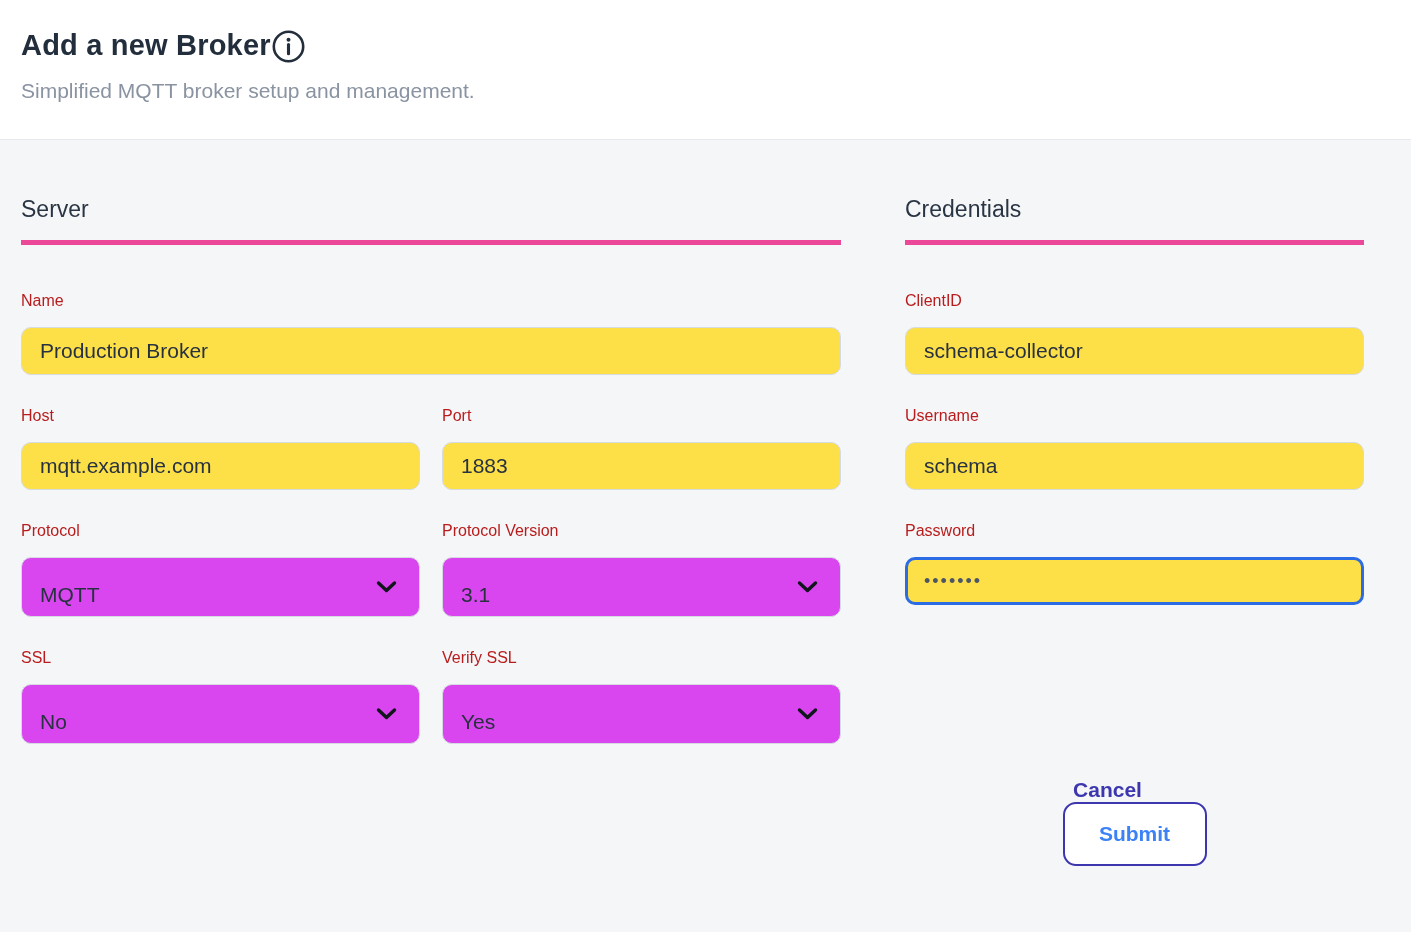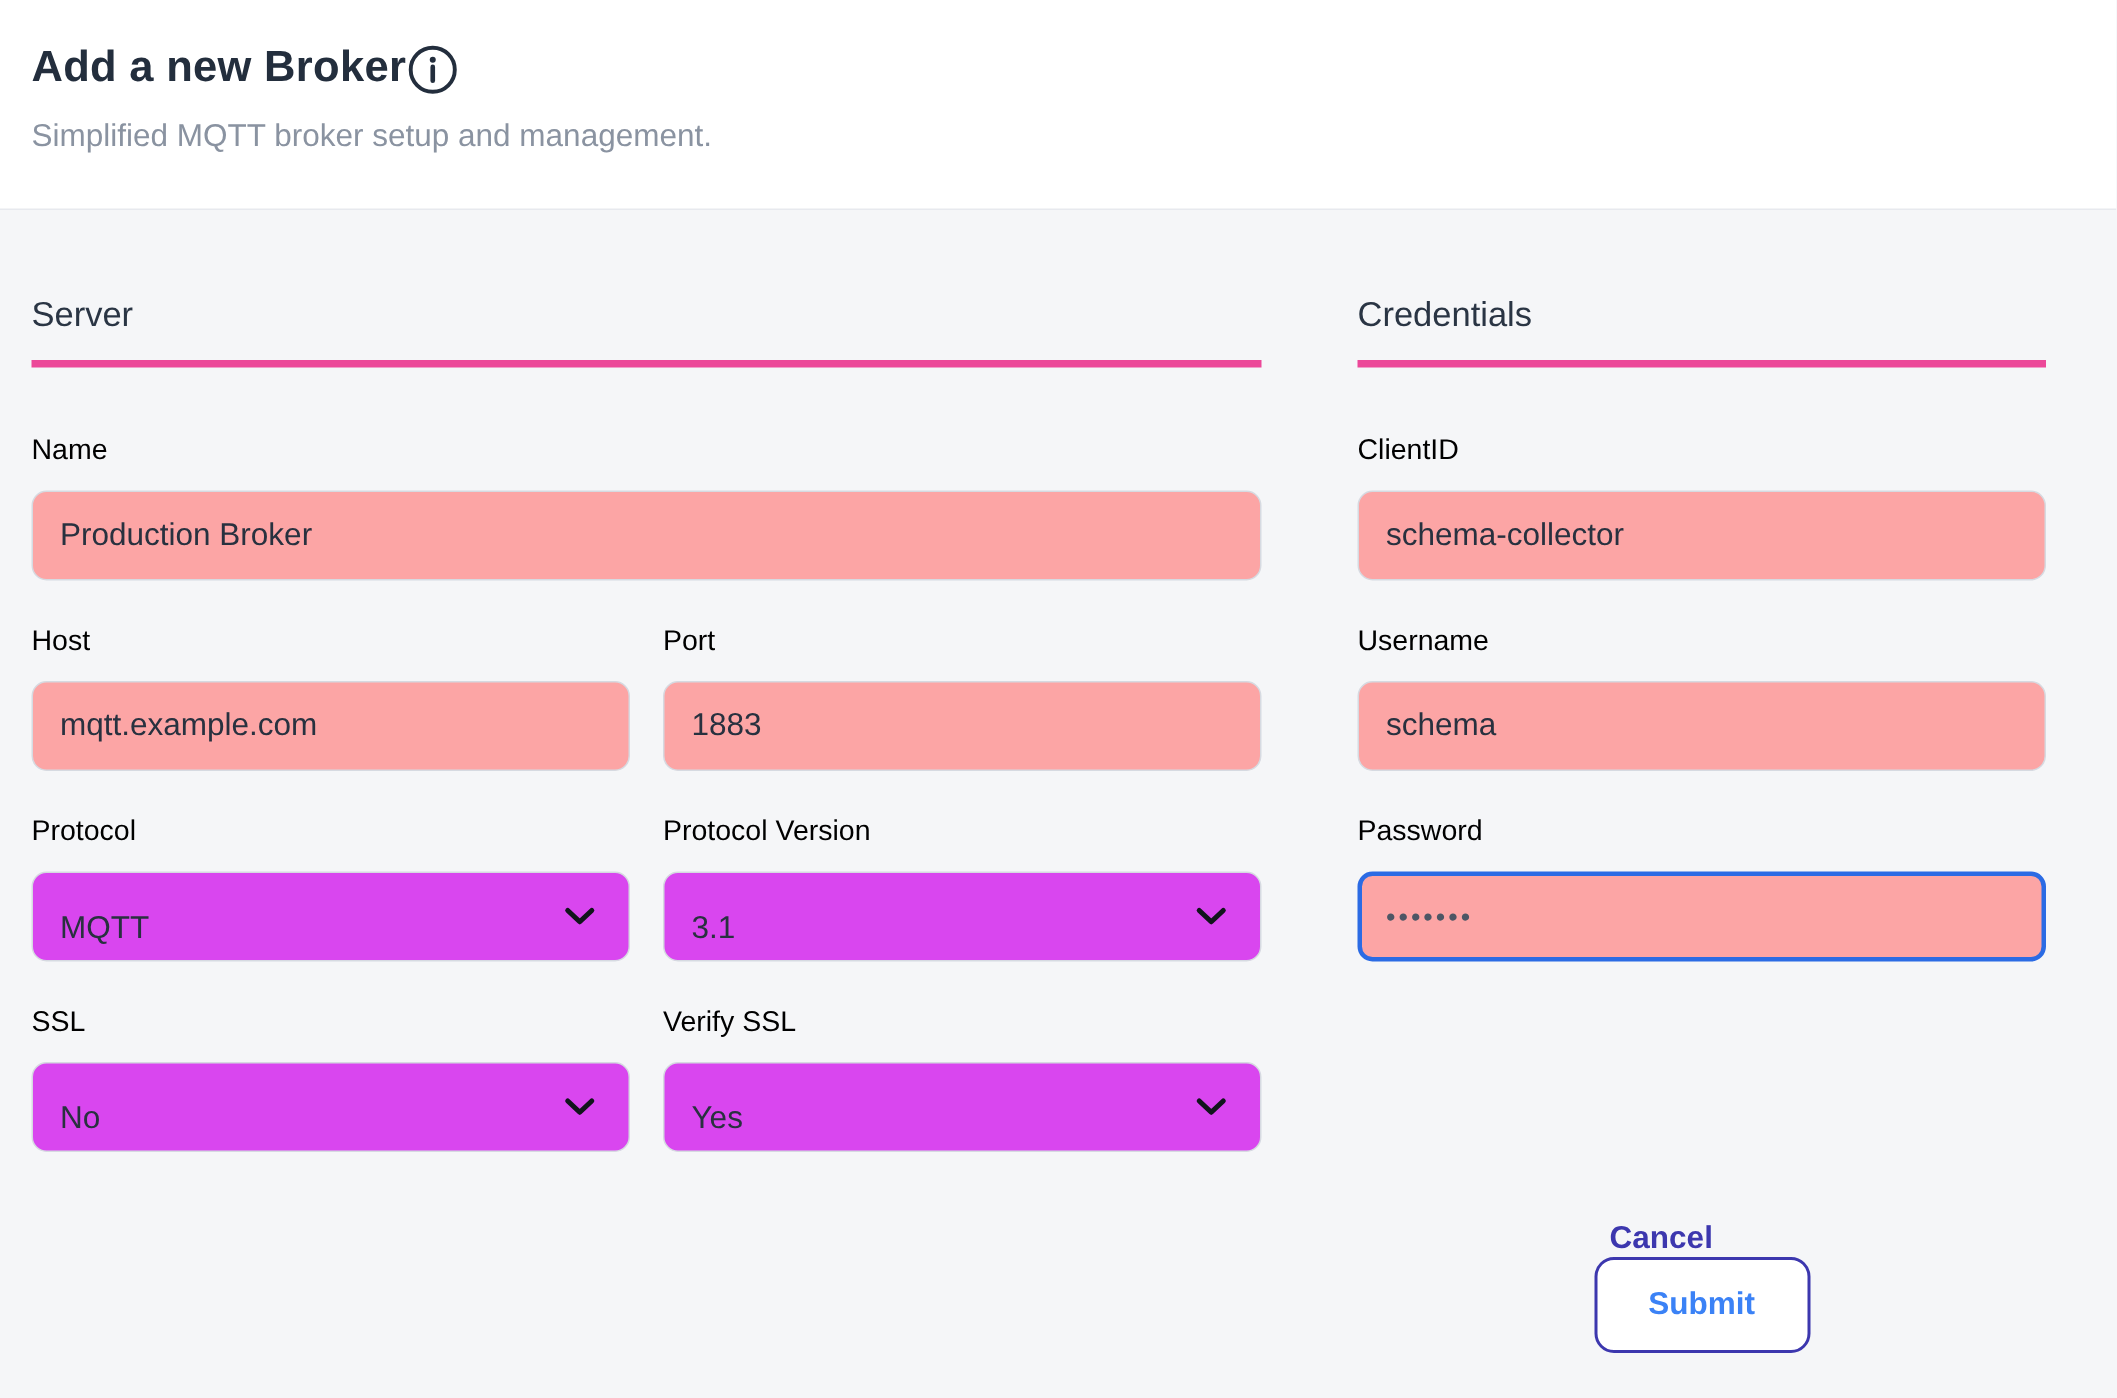--- a/index.html
+++ b/index.html
@@ -32,26 +32,26 @@
   .section-heading {
     font-size: 23px; color: #2a3544; line-height: 28px;
     padding-bottom: 17px; border-bottom: 5px solid #ec4899;
     margin-bottom: 44px; font-weight: 400;
   }
   
   .field { margin-bottom: 29px; }
   .field-row { display: flex; gap: 22px; margin-bottom: 29px; }
   .field-row .field { flex: 1; margin-bottom: 0; }
   .field-label {
-    display: block; font-size: 19px; color: #000000;
+    display: block; font-size: 16px; color: #b91c1c;
     line-height: 24px; margin-bottom: 14px;
   }
   .text-input {
-    width: 100%; height: 60px;
-    background: #fca5a5;
+    width: 100%; height: 48px;
+    background: #fde047;
     border: 1px solid #d6dae1; border-radius: 10px;
     padding: 0 18px;
     font-family: "Liberation Sans", sans-serif;
     font-size: 21px; color: #28313f;
     outline: none;
   }
   .text-input--focused {
     border: 3px solid #2b6be4; padding: 0 16px;
     font-size: 18px; letter-spacing: 2px; color: #4d5665;
   }

